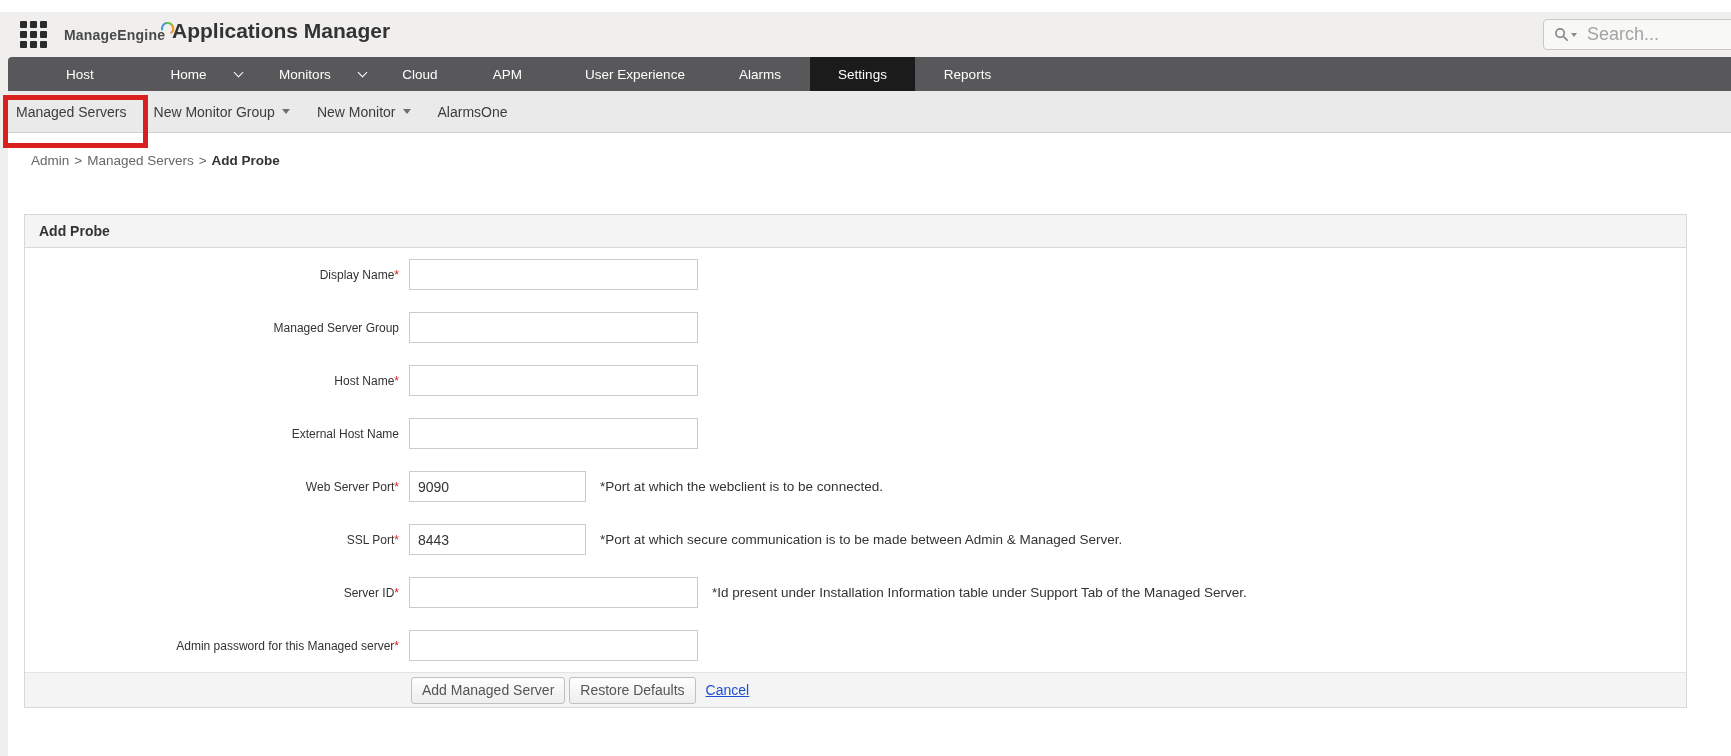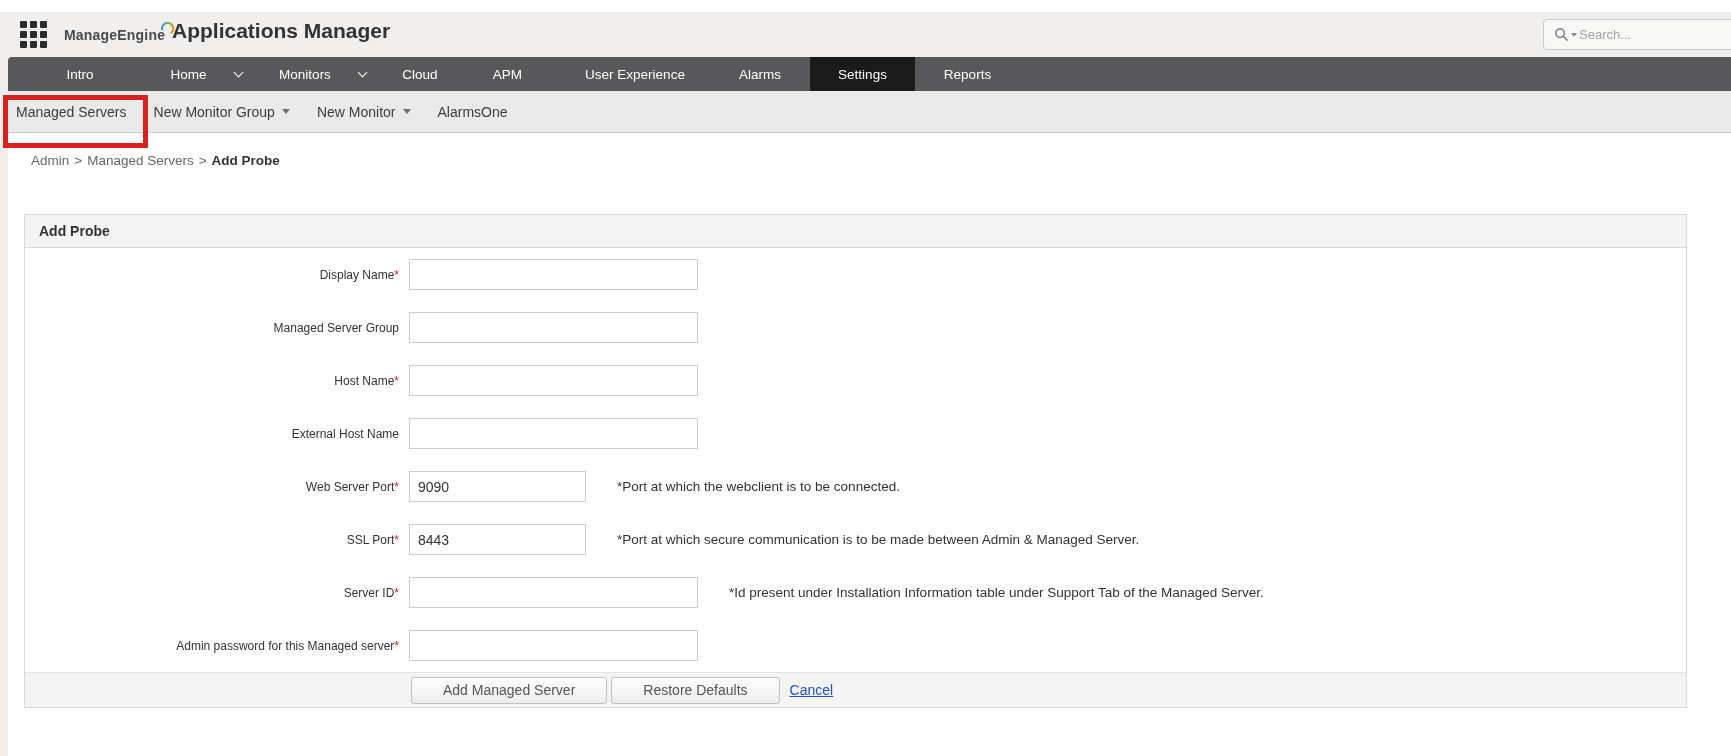--- a/index.html
+++ b/index.html
@@ -16,22 +16,22 @@
   .brand { position:absolute; left:64px; top:15px; font-size:14px; font-weight:bold;
     color:#4a4a4a; letter-spacing:.2px; white-space:nowrap; }
   .brand svg { position:absolute; right:-11px; top:-6px; }
   .product { position:absolute; left:172px; top:7px; font-size:21px; font-weight:bold; color:#333; }
   .search-box { position:absolute; left:1543px; top:7px; width:210px; height:31px;
     background:#f8f8f7; border:1px solid #c8c8c8; border-radius:4px;
     display:flex; align-items:center; padding-left:10px; }
   .search-icon-wrap { display:flex; align-items:center; cursor:pointer; }
   .search-tri { width:0; height:0; border-left:3.5px solid transparent; border-right:3.5px solid transparent;
     border-top:4.5px solid #8a8a8a; margin-left:2px; }
-  .search-box input { border:none; outline:none; background:transparent; font-size:13px;
-    color:#b91c1c; width:130px; font-family:inherit; }
+  .search-box input { border:none; outline:none; background:transparent; font-size:18px;
+    color:#b91c1c; width:130px; margin-left:8px; font-family:inherit; }
   .search-box input::placeholder { color:#a3a3a3; }
   
   .nav { position:absolute; top:57px; left:8px; right:0; height:34px; background:#58585a;
     border-radius:4px 0 0 0; display:flex; }
   .nav-item { display:flex; align-items:center; justify-content:center; color:#fff;
     font-size:13.5px; cursor:pointer; height:34px; white-space:nowrap; }
   .nav-item.active { background:#1b1b1b; }
   .chev { width:7px; height:7px; border-right:1.5px solid #fff; border-bottom:1.5px solid #fff;
     transform:rotate(45deg); margin-left:28px; margin-top:-4px; }
   
@@ -53,24 +53,24 @@
   .panel { position:absolute; left:24px; top:214px; width:1663px; border:1px solid #d8d8d8; background:#fff; }
   .panel-header { height:33px; background:#f4f4f4; border-bottom:1px solid #d8d8d8;
     display:flex; align-items:center; padding-left:14px; font-weight:bold; font-size:14px; color:#333; }
   .form-row { height:53px; display:flex; align-items:center; }
   .f-label { width:374px; text-align:right; font-size:12px; color:#333; flex-shrink:0; }
   .req { color:#e02020; }
   .f-input { margin-left:10px; height:31px; border:1px solid #ccc; border-radius:0;
     padding:0 8px; font-size:14px; color:#333; font-family:inherit; outline:none; background:#fff; }
   .f-input.wide { width:289px; }
   .f-input.narrow { width:177px; }
-  .hint { margin-left:31px; font-size:13.5px; color:#333; white-space:nowrap; }
+  .hint { margin-left:14px; font-size:13.5px; color:#333; white-space:nowrap; }
   .panel-footer { height:35px; background:#f4f4f4; border-top:1px solid #e4e4e4;
     display:flex; align-items:center; padding-left:386px; }
-  .btn { height:27px; padding:0 31px; background:linear-gradient(#fefefe,#ededed);
+  .btn { height:27px; padding:0 10px; background:linear-gradient(#fefefe,#ededed);
     border:1px solid #c0c0c0; border-radius:3px; font-size:14px; color:#555;
     font-family:inherit; cursor:pointer; white-space:nowrap; }
   .btn + .btn { margin-left:4px; }
   .cancel { margin-left:10px; font-size:14px; color:#1d4ed8; text-decoration:underline; cursor:pointer; }
 </style>
 </head>
 <body>
 
 <div class="top-header">
   <div class="grid-icon">
@@ -100,21 +100,21 @@
         <line x1="10" y1="10" x2="14" y2="14" stroke="#8a8a8a" stroke-width="1.8" stroke-linecap="round"></line>
       </svg>
       <span class="search-tri"></span>
     </span>
     <input placeholder="Search..." style="">
   </div>
 </div>
 
 <div class="nav">
   <div class="nav-item" style="width:144px">
-      <span>Intro</span>
+      <span>Host</span>
     </div>
   <div class="nav-item" style="width:108px">
       <span>Home</span>
       <span class="chev"></span>
     </div>
   <div class="nav-item" style="width:125px">
       <span>Monitors</span>
       <span class="chev"></span>
     </div>
   <div class="nav-item" style="width:70px">

